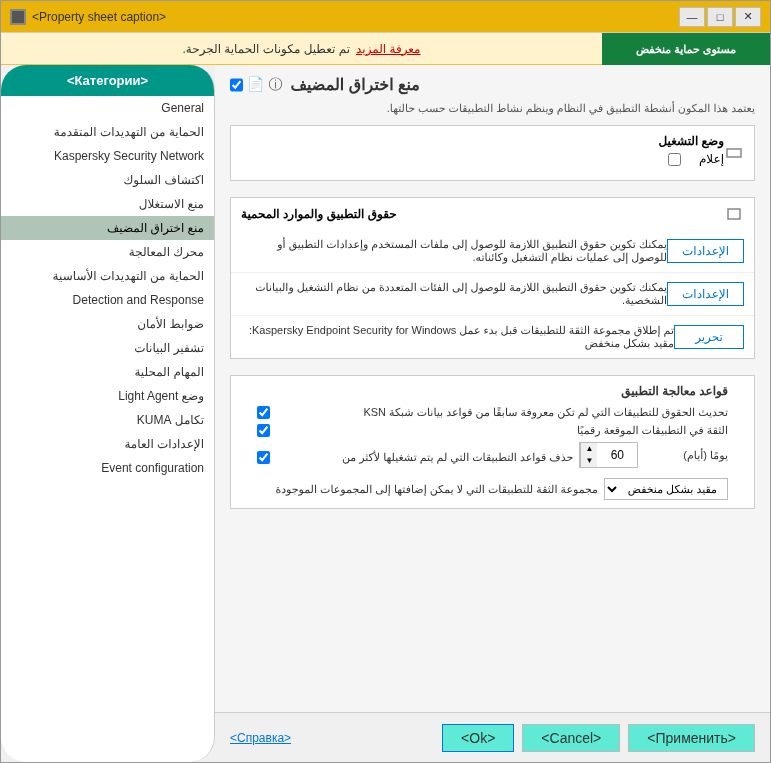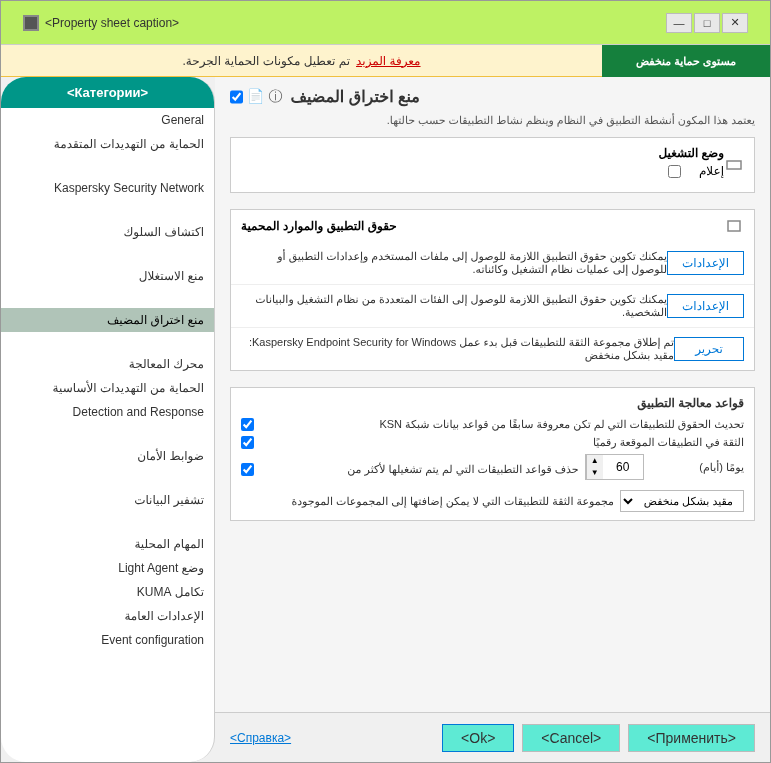--- a/index.html
+++ b/index.html
@@ -1,42 +1,42 @@
 <!DOCTYPE html>
 <html><head>
   <meta charset="utf-8">
   <style>
     * { box-sizing: border-box; margin: 0; padding: 0; }
     body { font-family: 'Segoe UI', Tahoma, Arial, sans-serif; font-size: 12px; background: #f0f0f0; width: 771px; height: 763px; overflow: hidden; }
 
     .window { width: 771px; height: 763px; background: #f0f0f0; border: 1px solid #999; display: flex; flex-direction: column; }
 
     
-    .title-bar { background: #bef264; border-bottom: 1px solid #ccc; display: flex; align-items: center; justify-content: space-between; padding: 4px 22px; height: 44px; }
+    .title-bar { background: #eab308; border-bottom: 1px solid #ccc; display: flex; align-items: center; justify-content: space-between; padding: 4px 9px; height: 32px; }
     .title-bar-left { display: flex; align-items: center; gap: 6px; }
     .title-bar-icon { width: 16px; height: 16px; background: #888; display: flex; align-items: center; justify-content: center; }
     .title-bar-title { font-size: 12px; color: #333; }
     .title-bar-controls { display: flex; gap: 2px; }
     .title-btn { width: 26px; height: 20px; border: 1px solid #bbb; background: #e8e8e8; cursor: pointer; display: flex; align-items: center; justify-content: center; font-size: 11px; color: #333; }
 
     
     .banner { display: flex; height: 32px; }
     .banner-yellow { flex: 1; background: #fef3cd; border-bottom: 1px solid #f0c040; display: flex; align-items: center; justify-content: center; font-size: 12px; color: #333; direction: rtl; gap: 6px; }
     .banner-yellow a { color: #c00; text-decoration: underline; cursor: pointer; }
     .banner-red { width: 168px; background: #15803d; display: flex; align-items: center; justify-content: center; color: #fff; font-size: 11px; font-weight: bold; direction: rtl; }
 
     
     .main-content { display: flex; flex: 1; overflow: hidden; }
 
     
     .sidebar { width: 214px; background: #fff; border-right: 1px solid #ccc; overflow-y: auto; flex-shrink: 0; border-radius: 25px; }
     .sidebar-header { background: #009688; color: #fff; padding: 8px 10px; font-size: 13px; font-weight: bold; direction: rtl; text-align: center; }
     .sidebar-item { padding: 5px 10px; cursor: pointer; color: #333; direction: rtl; font-size: 12px; }
     .sidebar-item.active { background: #b0c4b8; color: #000; }
-    .sidebar-item.sub { padding-left: 20px; margin-top: 20px; }
+    .sidebar-item.sub { padding-left: 20px; }
 
     
     .right-panel { flex: 1; display: flex; flex-direction: column; overflow: hidden; }
 
     
     .content { flex: 1; overflow-y: auto; padding: 10px 15px; direction: rtl; background: #f5f5f5; }
     .content-title { font-size: 16px; font-weight: bold; color: #333; text-align: right; margin-bottom: 10px; direction: rtl; }
     .section-desc { font-size: 11px; color: #555; direction: rtl; text-align: right; margin-bottom: 10px; }
 
     .checkbox-row { display: flex; align-items: center; gap: 18px; direction: rtl; margin-bottom: 6px; }
@@ -44,21 +44,21 @@
 
     .settings-section { border: 1px solid #ccc; background: #fff; margin-bottom: 16px; }
     .settings-row { display: flex; align-items: center; justify-content: space-between; padding: 8px 10px; border-bottom: 1px solid #eee; }
     .settings-row:last-child { border-bottom: none; }
     .settings-text { direction: rtl; text-align: right; font-size: 11px; color: #333; flex: 1; }
     .btn-settings { background: #fff; border: 1px solid #0078d7; color: #0078d7; padding: 4px 14px; cursor: pointer; font-size: 12px; min-width: 70px; }
     .btn-edit { background: #fff; border: 1px solid #0078d7; color: #0078d7; padding: 4px 14px; cursor: pointer; font-size: 12px; min-width: 70px; }
 
     .divider-icon { width: 20px; height: 20px; display: flex; align-items: center; justify-content: center; color: #666; flex-shrink: 0; }
 
-    .rules-section { border: 1px solid #ccc; background: #fff; margin-bottom: 8px; padding: 8px 10px; }
+    .rules-section { border: 1px solid #ccc; background: #fff; margin-bottom: 8px; padding: 8px 26px; }
     .rules-title { font-size: 12px; font-weight: bold; direction: rtl; text-align: right; margin-bottom: 8px; color: #333; }
     .rule-row { display: flex; align-items: center; gap: 6px; direction: rtl; margin-bottom: 5px; }
     .rule-row input[type="checkbox"] { flex-shrink: 0; }
     .rule-text { font-size: 11px; color: #333; flex: 1; }
 
     .days-row { display: flex; align-items: center; gap: 6px; direction: rtl; margin-bottom: 5px; }
     .days-input-group { display: flex; align-items: center; border: 1px solid #bbb; background: #fff; }
     .days-input { border: none; width: 40px; text-align: center; font-size: 12px; padding: 2px 4px; outline: none; }
     .days-spinner { display: flex; flex-direction: column; border-left: 1px solid #bbb; }
     .spinner-btn { width: 16px; height: 12px; background: #f0f0f0; border: none; cursor: pointer; font-size: 8px; display: flex; align-items: center; justify-content: center; line-height: 1; }

